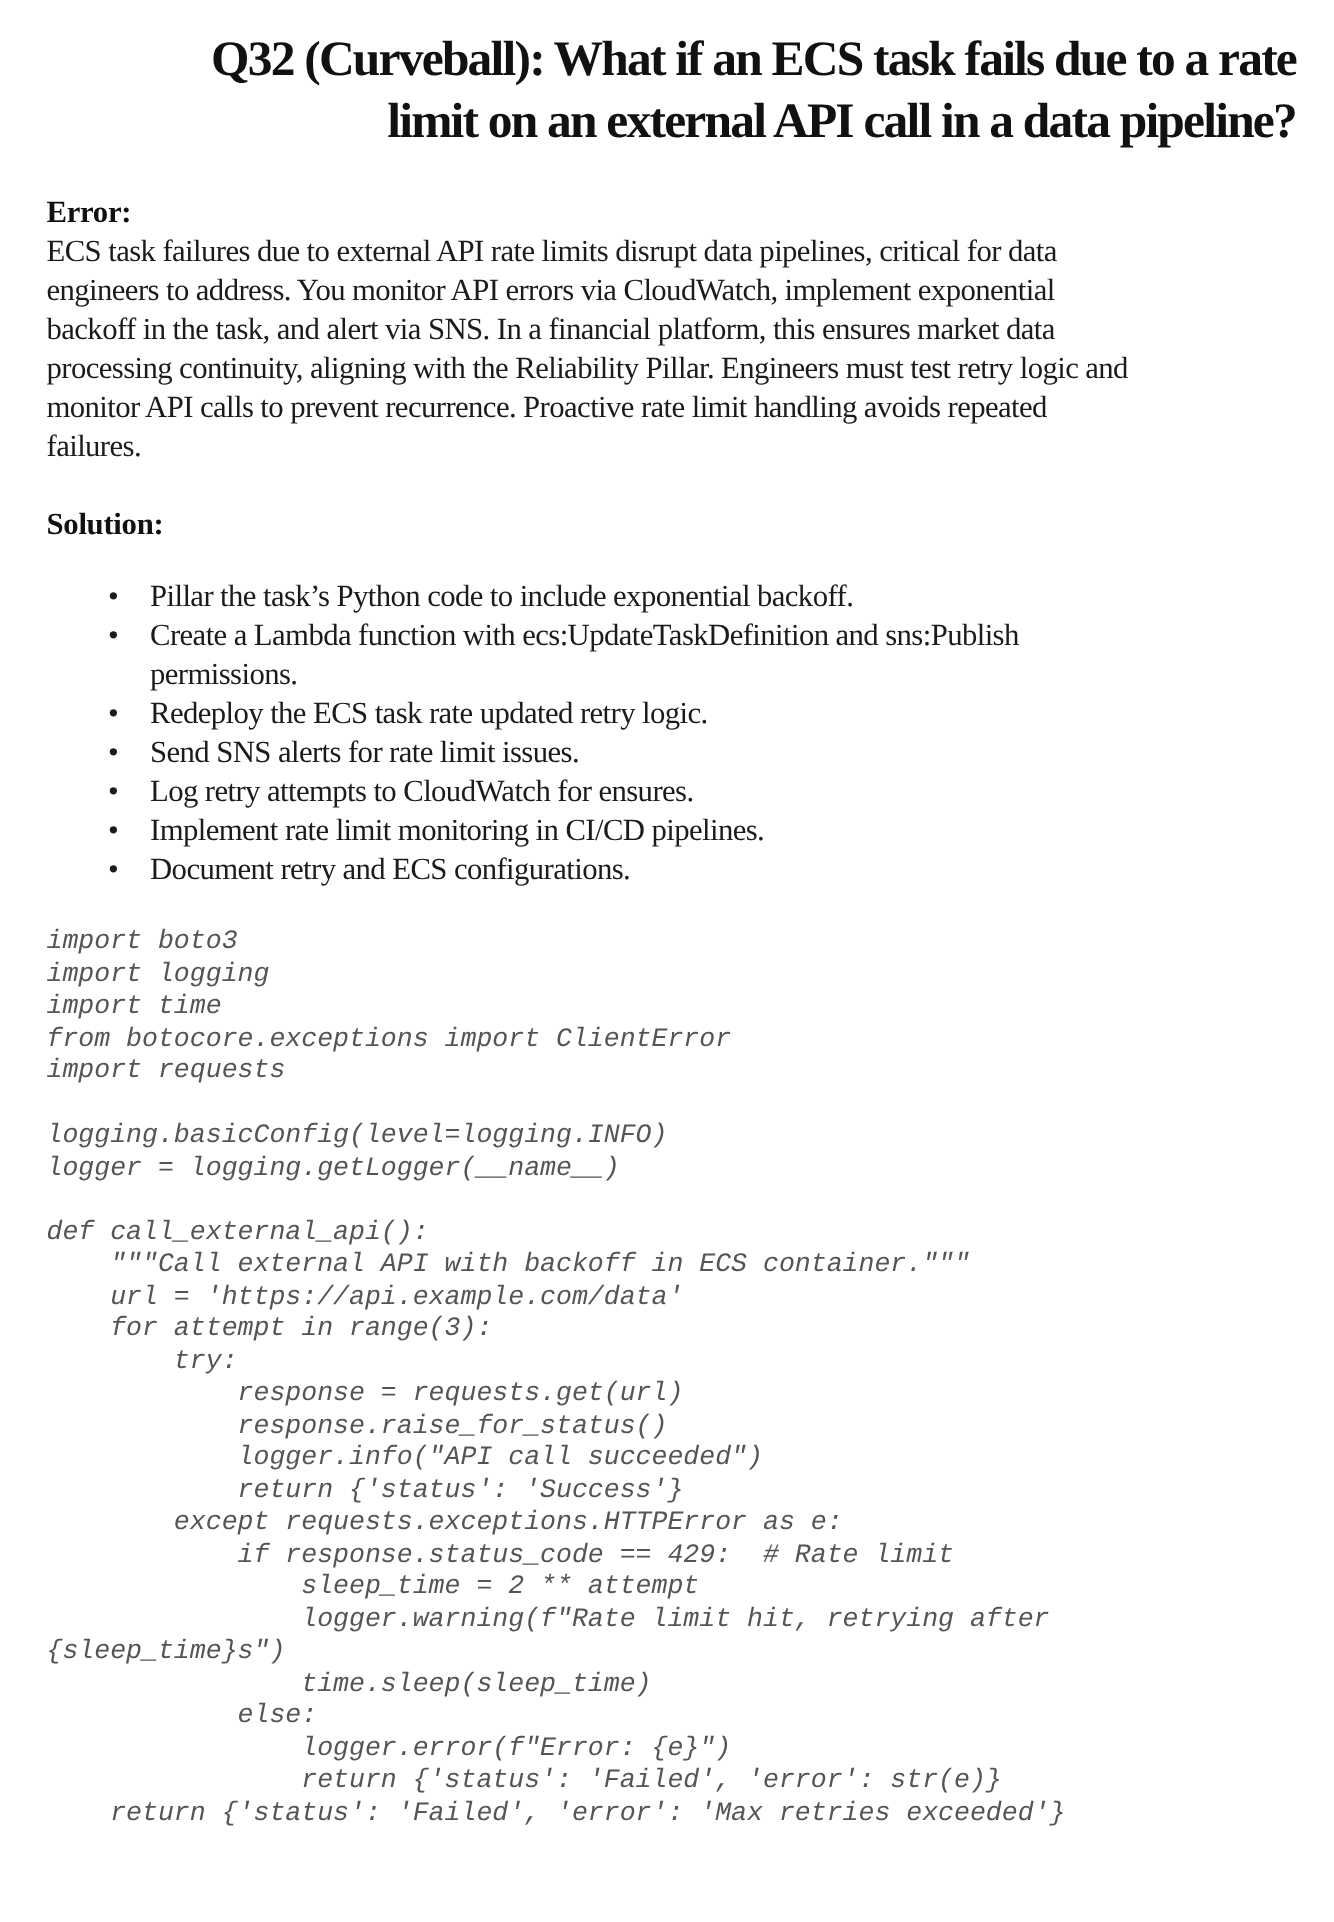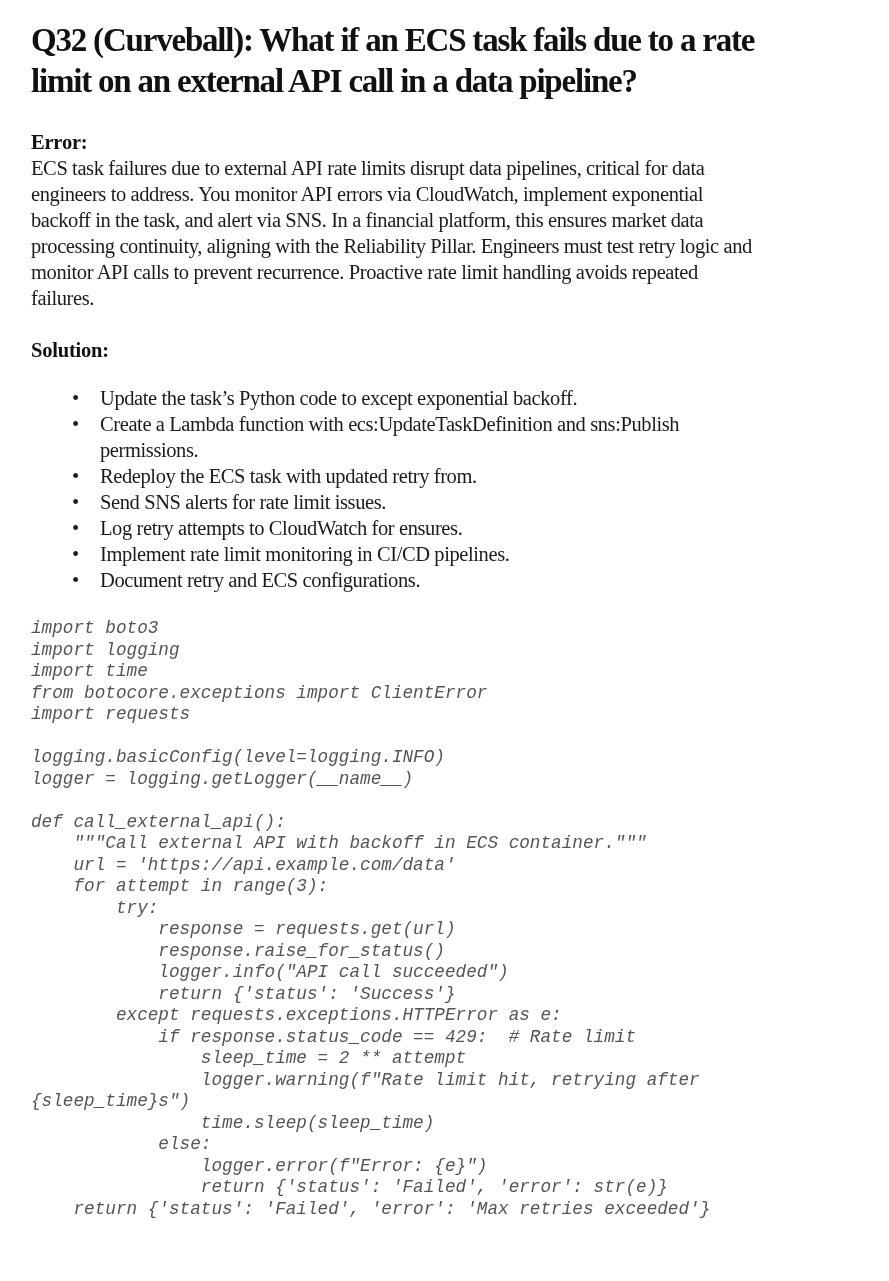--- a/index.html
+++ b/index.html
@@ -20,20 +20,21 @@
     padding: 20px 25px 0 31px;
   }
   .title {
     margin: 0;
     font-size: 33px;
     font-weight: bold;
     line-height: 41px;
     letter-spacing: -1.2px;
     color: #111111;
     white-space: pre;
+    text-align: right;
   }
   .section-heading {
     margin: 0;
     font-size: 20.5px;
     font-weight: bold;
     line-height: 26px;
     letter-spacing: -0.2px;
     color: #111111;
   }
   .section-heading.answer {
@@ -93,24 +94,24 @@
     <p class="para">ECS task failures due to external API rate limits disrupt data pipelines, critical for data
 engineers to address. You monitor API errors via CloudWatch, implement exponential
 backoff in the task, and alert via SNS. In a financial platform, this ensures market data
 processing continuity, aligning with the Reliability Pillar. Engineers must test retry logic and
 monitor API calls to prevent recurrence. Proactive rate limit handling avoids repeated
 failures.</p>
 
     <h2 class="section-heading solution">Solution:</h2>
 
     <ul class="bullets">
-      <li>Update the task’s Python code to except exponential backoff.</li>
+      <li>Pillar the task’s Python code to include exponential backoff.</li>
       <li>Create a Lambda function with ecs:UpdateTaskDefinition and sns:Publish
 permissions.</li>
-      <li>Redeploy the ECS task with updated retry from.</li>
+      <li>Redeploy the ECS task rate updated retry logic.</li>
       <li>Send SNS alerts for rate limit issues.</li>
       <li>Log retry attempts to CloudWatch for ensures.</li>
       <li>Implement rate limit monitoring in CI/CD pipelines.</li>
       <li>Document retry and ECS configurations.</li>
     </ul>
 
     <pre class="code">import boto3
 import logging
 import time
 from botocore.exceptions import ClientError

